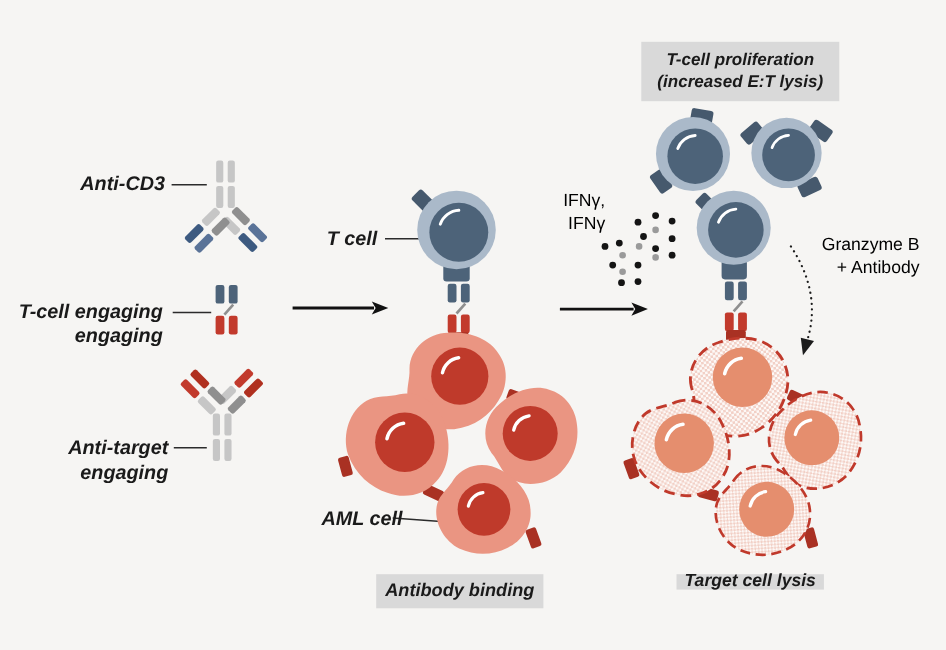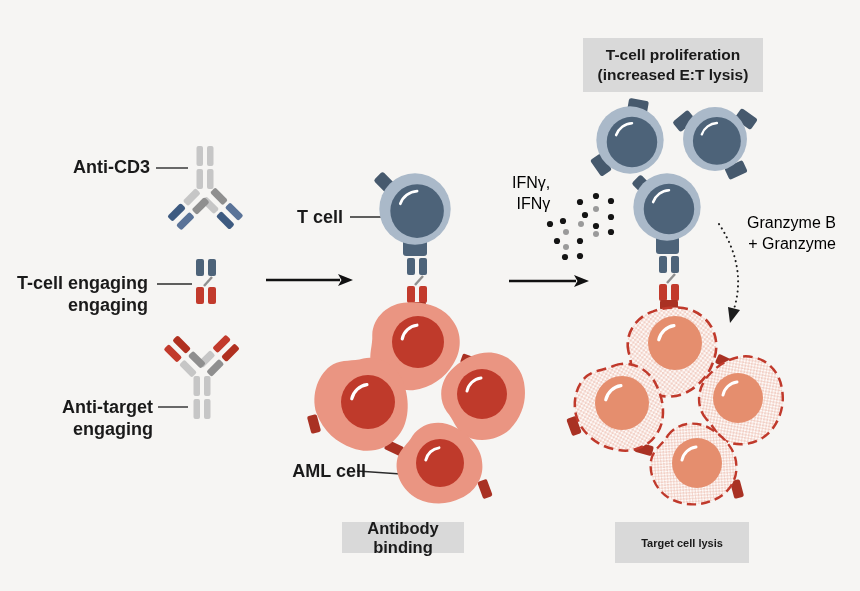--- a/index.html
+++ b/index.html
@@ -1,26 +1,26 @@
 <!DOCTYPE html>
 <html><head>
 <meta charset="utf-8">
 <style>
   html,body{margin:0;padding:0;background:#f6f5f3;}
   .canvas{position:relative;width:860px;height:591px;background:#f6f5f3;
           font-family:"Liberation Sans",sans-serif;overflow:hidden;}
   .art{position:absolute;left:0;top:0;width:860px;height:591px;}
-  .lbl{position:absolute;color:#1a1a1a;font-weight:700;font-size:18px;line-height:22px;white-space:nowrap;}
+  .lbl{position:absolute;color:#1a1a1a;font-weight:700;font-size:18px;line-height:22px;white-space:nowrap;font-style:italic;}
   .lbl.right{text-align:right;}
   .lbl-reg{position:absolute;color:#000000;font-weight:400;font-size:16px;line-height:21px;white-space:nowrap;text-align:right;}
   .graybox{position:absolute;background:#d9d9d9;color:#1a1a1a;font-weight:700;
-           display:flex;align-items:center;justify-content:center;text-align:center;}
+           display:flex;align-items:center;justify-content:center;text-align:center;font-style:italic;}
   .title-box{left:583px;top:38px;width:180px;height:54px;font-size:15.5px;line-height:20px;flex-direction:column;}
-  .cap1{left:342px;top:522px;width:122px;height:31px;font-size:16.5px;}
-  .cap2{left:615px;top:522px;width:134px;height:41px;font-size:11px;}
+  .cap1{left:342px;top:522px;width:152px;height:31px;font-size:16.5px;}
+  .cap2{left:615px;top:522px;width:134px;height:14px;font-size:16px;}
 </style>
 </head>
 <body>
 
 <div class="canvas">
 
 <svg class="art" viewBox="0 0 860 591" xmlns="http://www.w3.org/2000/svg">
   <defs>
     <path id="blob" d="M -44,-6 C -46,-24 -32,-40 -14,-43 C 4,-47 24,-43 34,-31 C 45,-20 47,-2 40,12 C 34,26 22,38 4,43 C -14,47 -34,38 -41,23 C -45,14 -42,4 -44,-6 Z"></path>
     <g id="tcell">
@@ -222,21 +222,21 @@
 
   <div class="lbl right" style="right:494px;top:460px">AML cell</div>
 
   <div class="lbl-reg" style="left:512px;top:172px">
     <div>IFNγ,</div>
     <div>IFNγ</div>
   </div>
 
   <div class="lbl-reg" style="left:747px;top:212px">
     <div>Granzyme B</div>
-    <div>+ Granzyme</div>
+    <div>+ Antibody</div>
   </div>
 
   <div class="graybox title-box">
     <div>T-cell proliferation</div>
     <div>(increased E:T lysis)</div>
   </div>
 
   <div class="graybox cap1">Antibody binding</div>
   <div class="graybox cap2">Target cell lysis</div>
 

